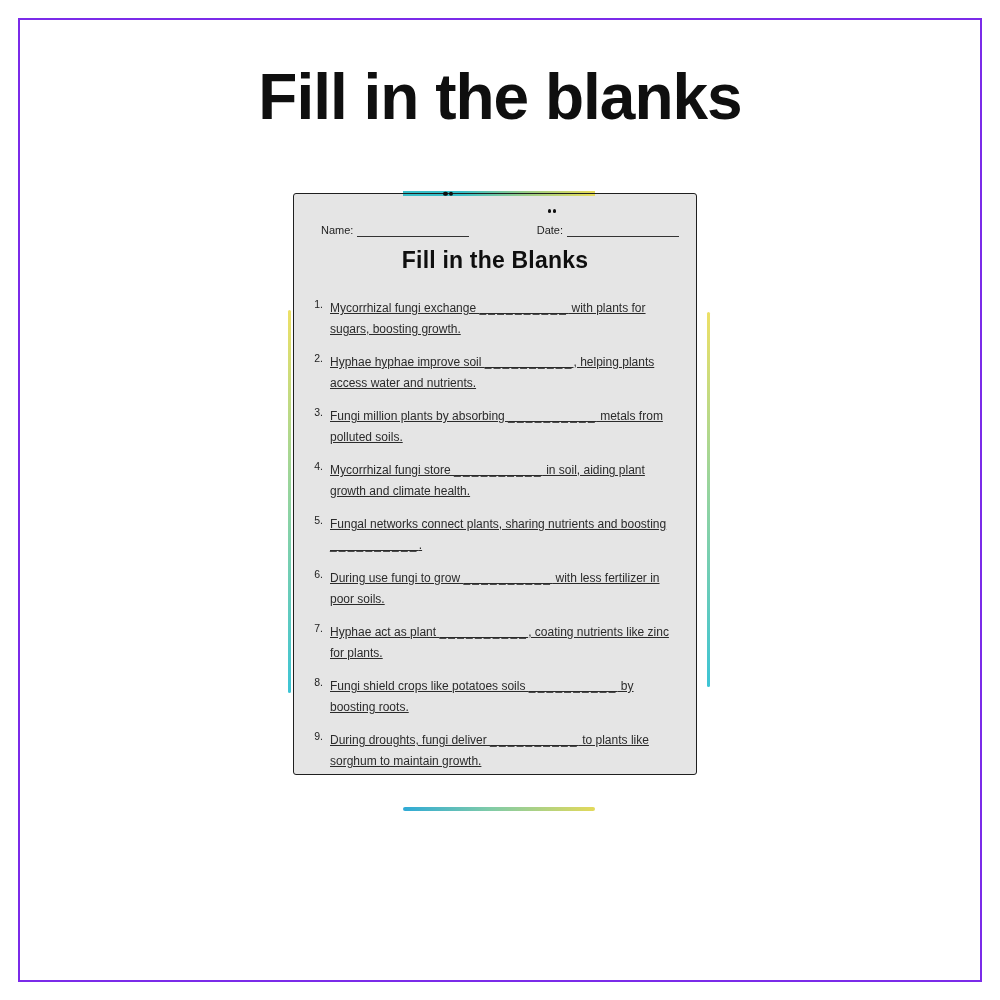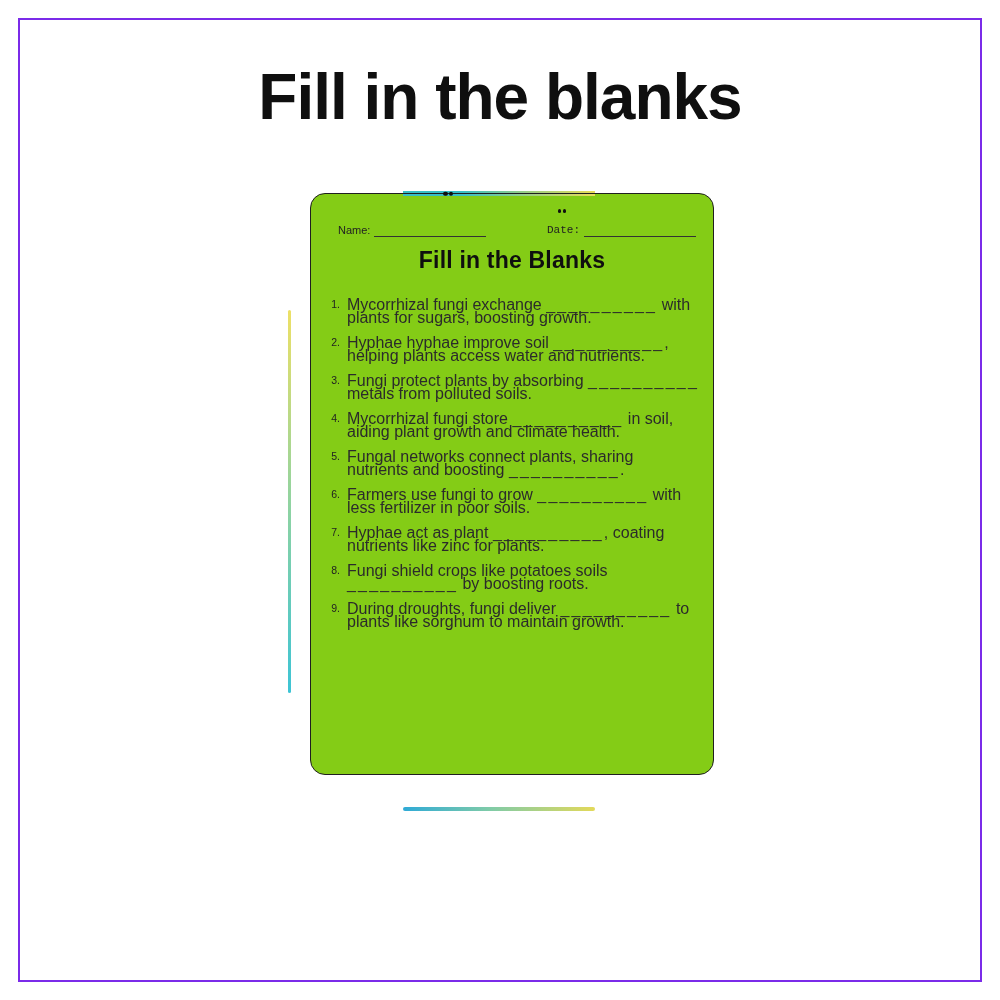--- a/index.html
+++ b/index.html
@@ -44,56 +44,55 @@
       linear-gradient(to right, #38BEC8 0%, #38BEC8 30%, #9CCD85 65%, #E8DC5A 100%);
   }
   .top-dots {
     position: absolute; left: 40px; top: 50%; transform: translateY(-50%);
     display: flex; gap: 1px;
   }
   .dot { width: 4.5px; height: 4.5px; border-radius: 50%; background: #101010; }
 
   .card {
     position: absolute; left: 293px; top: 193px; width: 404px; height: 582px;
-    background: #84cc16;
+    background: #e5e5e5;
     border: 1.4px solid #1f1f1f;
-    border-radius: 15px;
+    border-radius: 3px;
     z-index: 1;
-    margin-left: 17px;
   }
 
   .ws-header {
     display: flex; justify-content: space-between;
     margin: 30px 17px 0 27px;
     font-size: 11px; color: #222222;
   }
   .field { display: flex; align-items: flex-end; }
   .field-label { padding-bottom: 1px; }
   .field-line {
     display: inline-block; width: 112px; height: 12px;
     border-bottom: 1px solid #333333; margin-left: 4px;
   }
-  .date-field { position: relative; font-family: Liberation Mono, monospace; }
+  .date-field { position: relative; }
   .date-dots { position: absolute; top: -15px; left: 11px; display: flex; gap: 1.5px; }
   .date-dots .dot { width: 3.5px; height: 3.5px; }
 
   .ws-heading {
     text-align: center; margin-top: 10px;
     font-size: 23px; font-weight: 700; letter-spacing: 0.2px;
     color: #0f0f0f;
   }
 
   .q-list { margin: 24px 14px 0 10px; }
   .q-row { display: flex; margin-bottom: 12px; }
   .q-num {
     width: 19px; min-width: 19px; margin-right: 7px;
     text-align: right;
     font-size: 10.5px; line-height: 13px; color: #222222;
   }
-  .q-text { flex: 1; font-size: 16px; line-height: 13px; color: #2b2b2b; }
+  .q-text { flex: 1; font-size: 12px; line-height: 21px; color: #2b2b2b; text-decoration: underline; }
   .blank { letter-spacing: 2.2px; white-space: nowrap; }
 </style>
 </head>
 <body>
 
 <div class="stage">
 
   <div class="frame"></div>
 
   <h1 class="main-title">Fill in the blanks</h1>
@@ -135,36 +134,36 @@
         <p class="q-text"><span>Mycorrhizal fungi exchange </span><span class="blank">__________</span><span> with plants for sugars, boosting growth.</span></p>
       </div>
 
       <div class="q-row">
         <span class="q-num">2.</span>
         <p class="q-text"><span>Hyphae hyphae improve soil </span><span class="blank">__________</span><span>, helping plants access water and nutrients.</span></p>
       </div>
 
       <div class="q-row">
         <span class="q-num">3.</span>
-        <p class="q-text"><span>Fungi protect plants by absorbing </span><span class="blank">__________</span><span> metals from polluted soils.</span></p>
+        <p class="q-text"><span>Fungi million plants by absorbing </span><span class="blank">__________</span><span> metals from polluted soils.</span></p>
       </div>
 
       <div class="q-row">
         <span class="q-num">4.</span>
         <p class="q-text"><span>Mycorrhizal fungi store </span><span class="blank">__________</span><span> in soil, aiding plant growth and climate health.</span></p>
       </div>
 
       <div class="q-row">
         <span class="q-num">5.</span>
         <p class="q-text"><span>Fungal networks connect plants, sharing nutrients and boosting </span><span class="blank">__________</span><span>.</span></p>
       </div>
 
       <div class="q-row">
         <span class="q-num">6.</span>
-        <p class="q-text"><span>Farmers use fungi to grow </span><span class="blank">__________</span><span> with less fertilizer in poor soils.</span></p>
+        <p class="q-text"><span>During use fungi to grow </span><span class="blank">__________</span><span> with less fertilizer in poor soils.</span></p>
       </div>
 
       <div class="q-row">
         <span class="q-num">7.</span>
         <p class="q-text"><span>Hyphae act as plant </span><span class="blank">__________</span><span>, coating nutrients like zinc for plants.</span></p>
       </div>
 
       <div class="q-row">
         <span class="q-num">8.</span>
         <p class="q-text"><span>Fungi shield crops like potatoes soils </span><span class="blank">__________</span><span> by boosting roots.</span></p>

